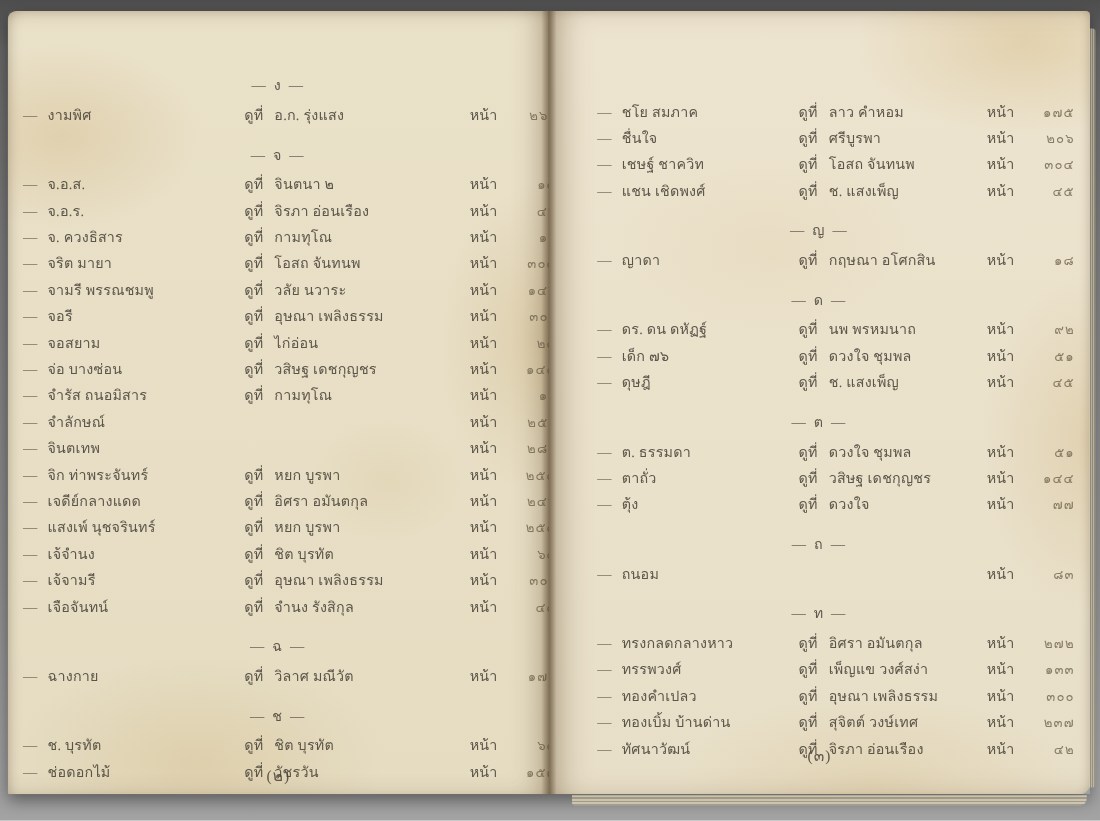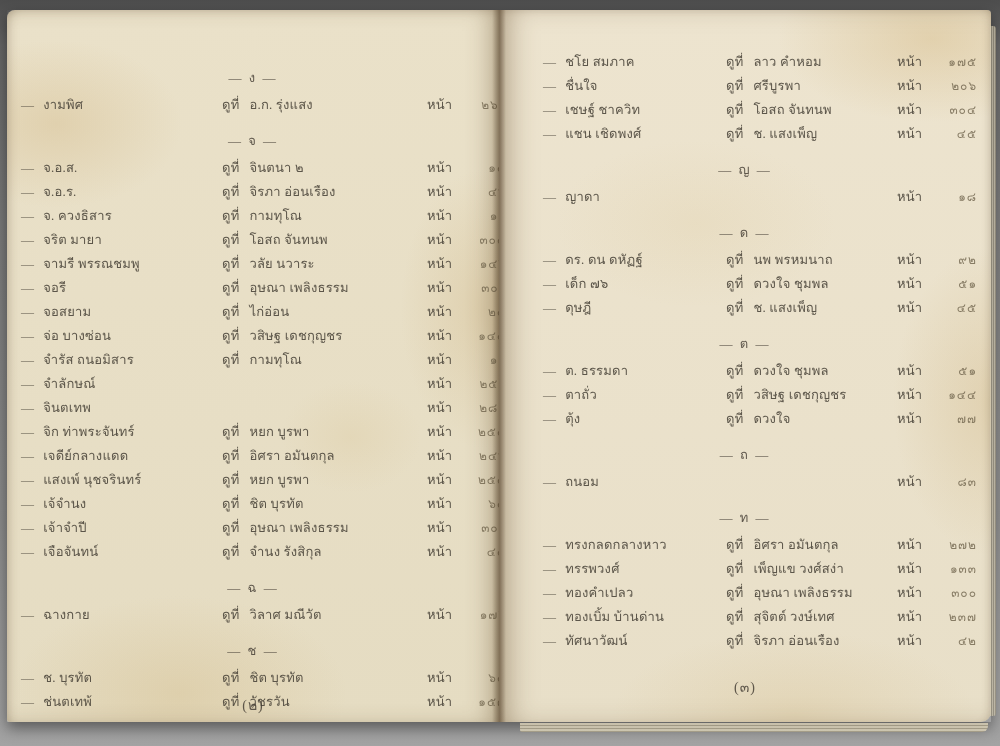--- a/index.html
+++ b/index.html
@@ -48,21 +48,21 @@
     position:absolute;right:4px;top:26px;bottom:30px;width:6px;
     background:repeating-linear-gradient(90deg,#d3cab2 0 1px,#9e9680 1px 2px);
     opacity:.7;border-radius:0 3px 3px 0;
   }
   .content{
     position:absolute;inset:0;overflow:hidden;
     color:rgba(72,66,56,.88);
     font-size:13px;letter-spacing:.2px;
   }
   .page-left .content{--nx:14px;--rx:215px;--px:420px;padding-top:56px;}
-  .page-right .content{--nx:44px;--rx:227px;--px:398px;padding-top:40px;}
+  .page-right .content{--nx:44px;--rx:227px;--px:398px;padding-top:40px;margin-top:40px;}
   .sec{height:24px;line-height:24px;text-align:center;margin-top:12px;margin-bottom:3px;
        letter-spacing:2px;color:rgba(70,64,54,.85);}
   .page-left .content .sec:first-child{margin-top:0;}
   .row{position:relative;height:24px;line-height:24px;}
   .c-name{position:absolute;left:var(--nx);white-space:nowrap;}
   .c-dash{margin-right:9px;color:rgba(72,66,56,.75);}
   .c-ref{position:absolute;left:var(--rx);white-space:nowrap;}
   .see{margin-right:10px;}
   .c-page{position:absolute;left:var(--px);width:80px;display:flex;justify-content:space-between;}
   .pnum{color:rgba(106,95,72,.78);font-size:12px;letter-spacing:1px;}
@@ -200,21 +200,21 @@
         </div>
         <div class="row">
           <span class="c-name"><span class="c-dash">—</span><span class="nm">เจ้จำนง</span></span>
           <span class="c-ref"><span class="see">ดูที่</span><span class="ref">ชิต บุรทัต</span></span>
           <span class="c-page">
             <span class="plabel">หน้า</span>
             <span class="pnum">๖๕</span>
           </span>
         </div>
         <div class="row">
-          <span class="c-name"><span class="c-dash">—</span><span class="nm">เจ้าจำปี</span></span>
+          <span class="c-name"><span class="c-dash">—</span><span class="nm">เจ้จามรี</span></span>
           <span class="c-ref"><span class="see">ดูที่</span><span class="ref">อุษณา เพลิงธรรม</span></span>
           <span class="c-page">
             <span class="plabel">หน้า</span>
             <span class="pnum">๓๐๐</span>
           </span>
         </div>
         <div class="row">
           <span class="c-name"><span class="c-dash">—</span><span class="nm">เจือจันทน์</span></span>
           <span class="c-ref"><span class="see">ดูที่</span><span class="ref">จำนง รังสิกุล</span></span>
           <span class="c-page">
@@ -234,21 +234,21 @@
         <div class="sec">— ช —</div>
         <div class="row">
           <span class="c-name"><span class="c-dash">—</span><span class="nm">ช. บุรทัต</span></span>
           <span class="c-ref"><span class="see">ดูที่</span><span class="ref">ชิต บุรทัต</span></span>
           <span class="c-page">
             <span class="plabel">หน้า</span>
             <span class="pnum">๖๕</span>
           </span>
         </div>
         <div class="row">
-          <span class="c-name"><span class="c-dash">—</span><span class="nm">ช่นตเทพ้</span></span>
+          <span class="c-name"><span class="c-dash">—</span><span class="nm">ช่อดอกไม้</span></span>
           <span class="c-ref"><span class="see">ดูที่</span><span class="ref">วัชรวัน</span></span>
           <span class="c-page">
             <span class="plabel">หน้า</span>
             <span class="pnum">๑๕๗</span>
           </span>
         </div>
       </div>
     <div class="folio">(๒)</div>
   </div>
   <div class="page page-right">
@@ -281,20 +281,21 @@
           <span class="c-name"><span class="c-dash">—</span><span class="nm">แชน เชิดพงศ์</span></span>
           <span class="c-ref"><span class="see">ดูที่</span><span class="ref">ช. แสงเพ็ญ</span></span>
           <span class="c-page">
             <span class="plabel">หน้า</span>
             <span class="pnum">๔๕</span>
           </span>
         </div>
         <div class="sec">— ญ —</div>
         <div class="row">
           <span class="c-name"><span class="c-dash">—</span><span class="nm">ญาดา</span></span>
+          <span class="c-ref"><span class="see">ดูที่</span><span class="ref">กฤษณา อโศกสิน</span></span>
           <span class="c-page">
             <span class="plabel">หน้า</span>
             <span class="pnum">๑๘</span>
           </span>
         </div>
         <div class="sec">— ด —</div>
         <div class="row">
           <span class="c-name"><span class="c-dash">—</span><span class="nm">ดร. ดน ดหัฏฐ์</span></span>
           <span class="c-ref"><span class="see">ดูที่</span><span class="ref">นพ พรหมนาถ</span></span>
           <span class="c-page">

